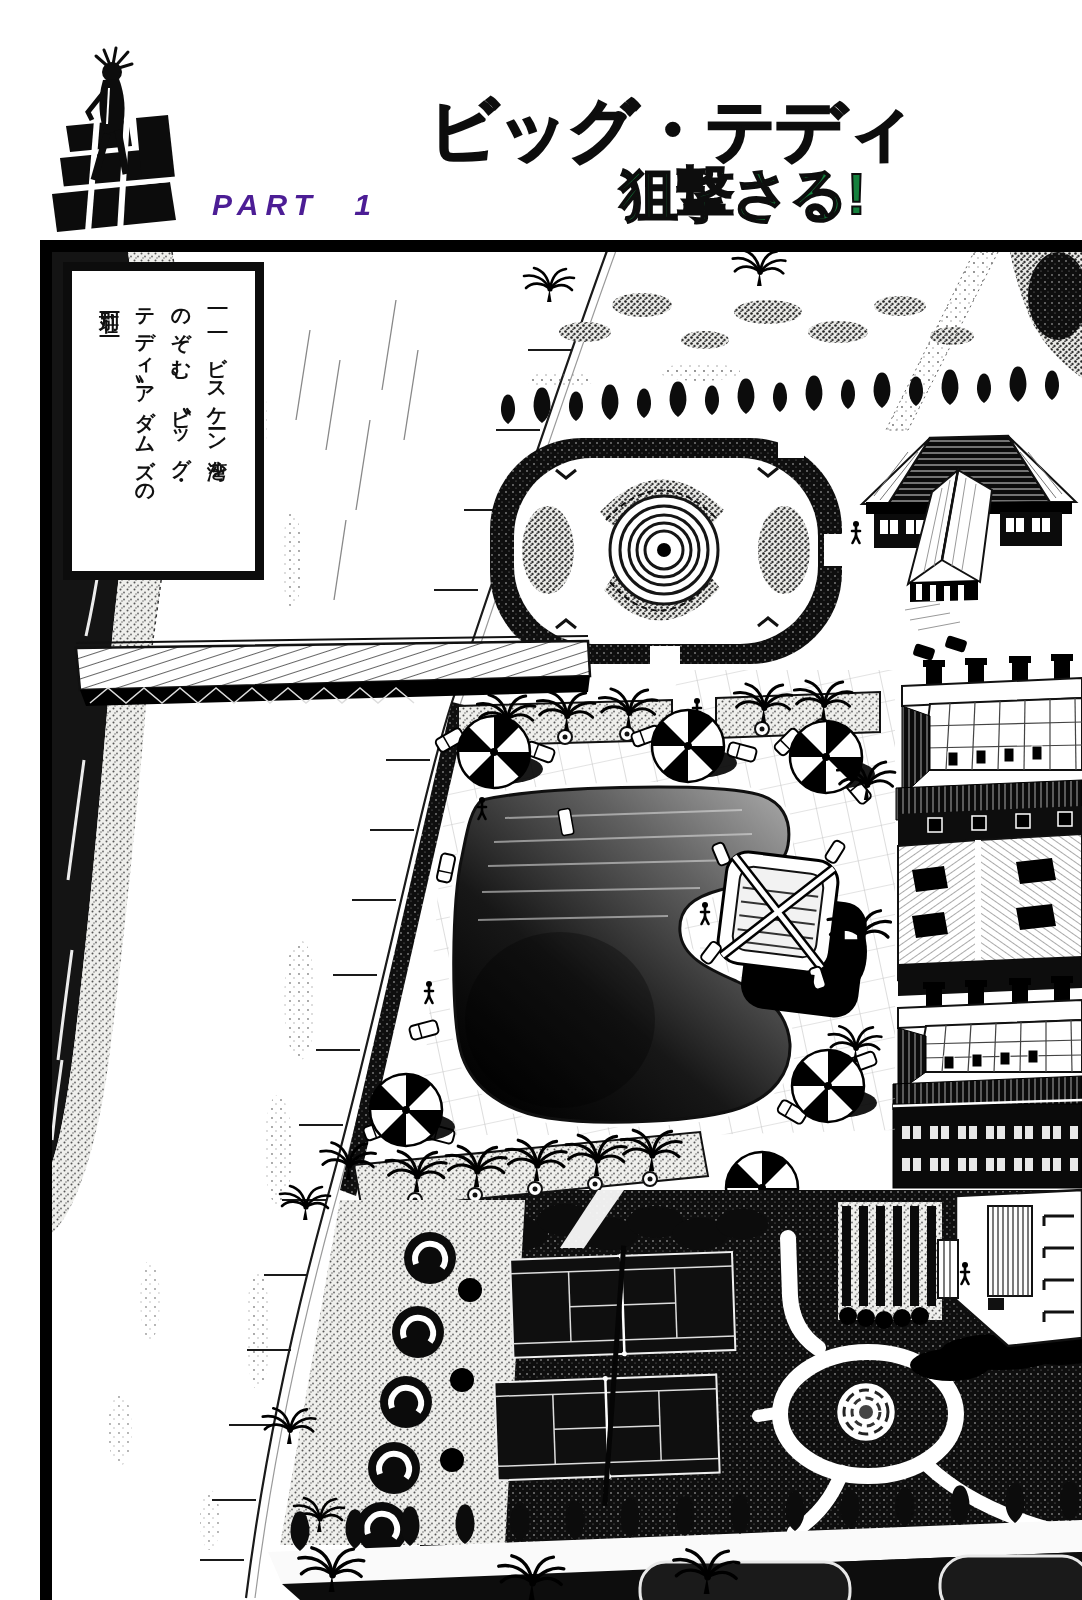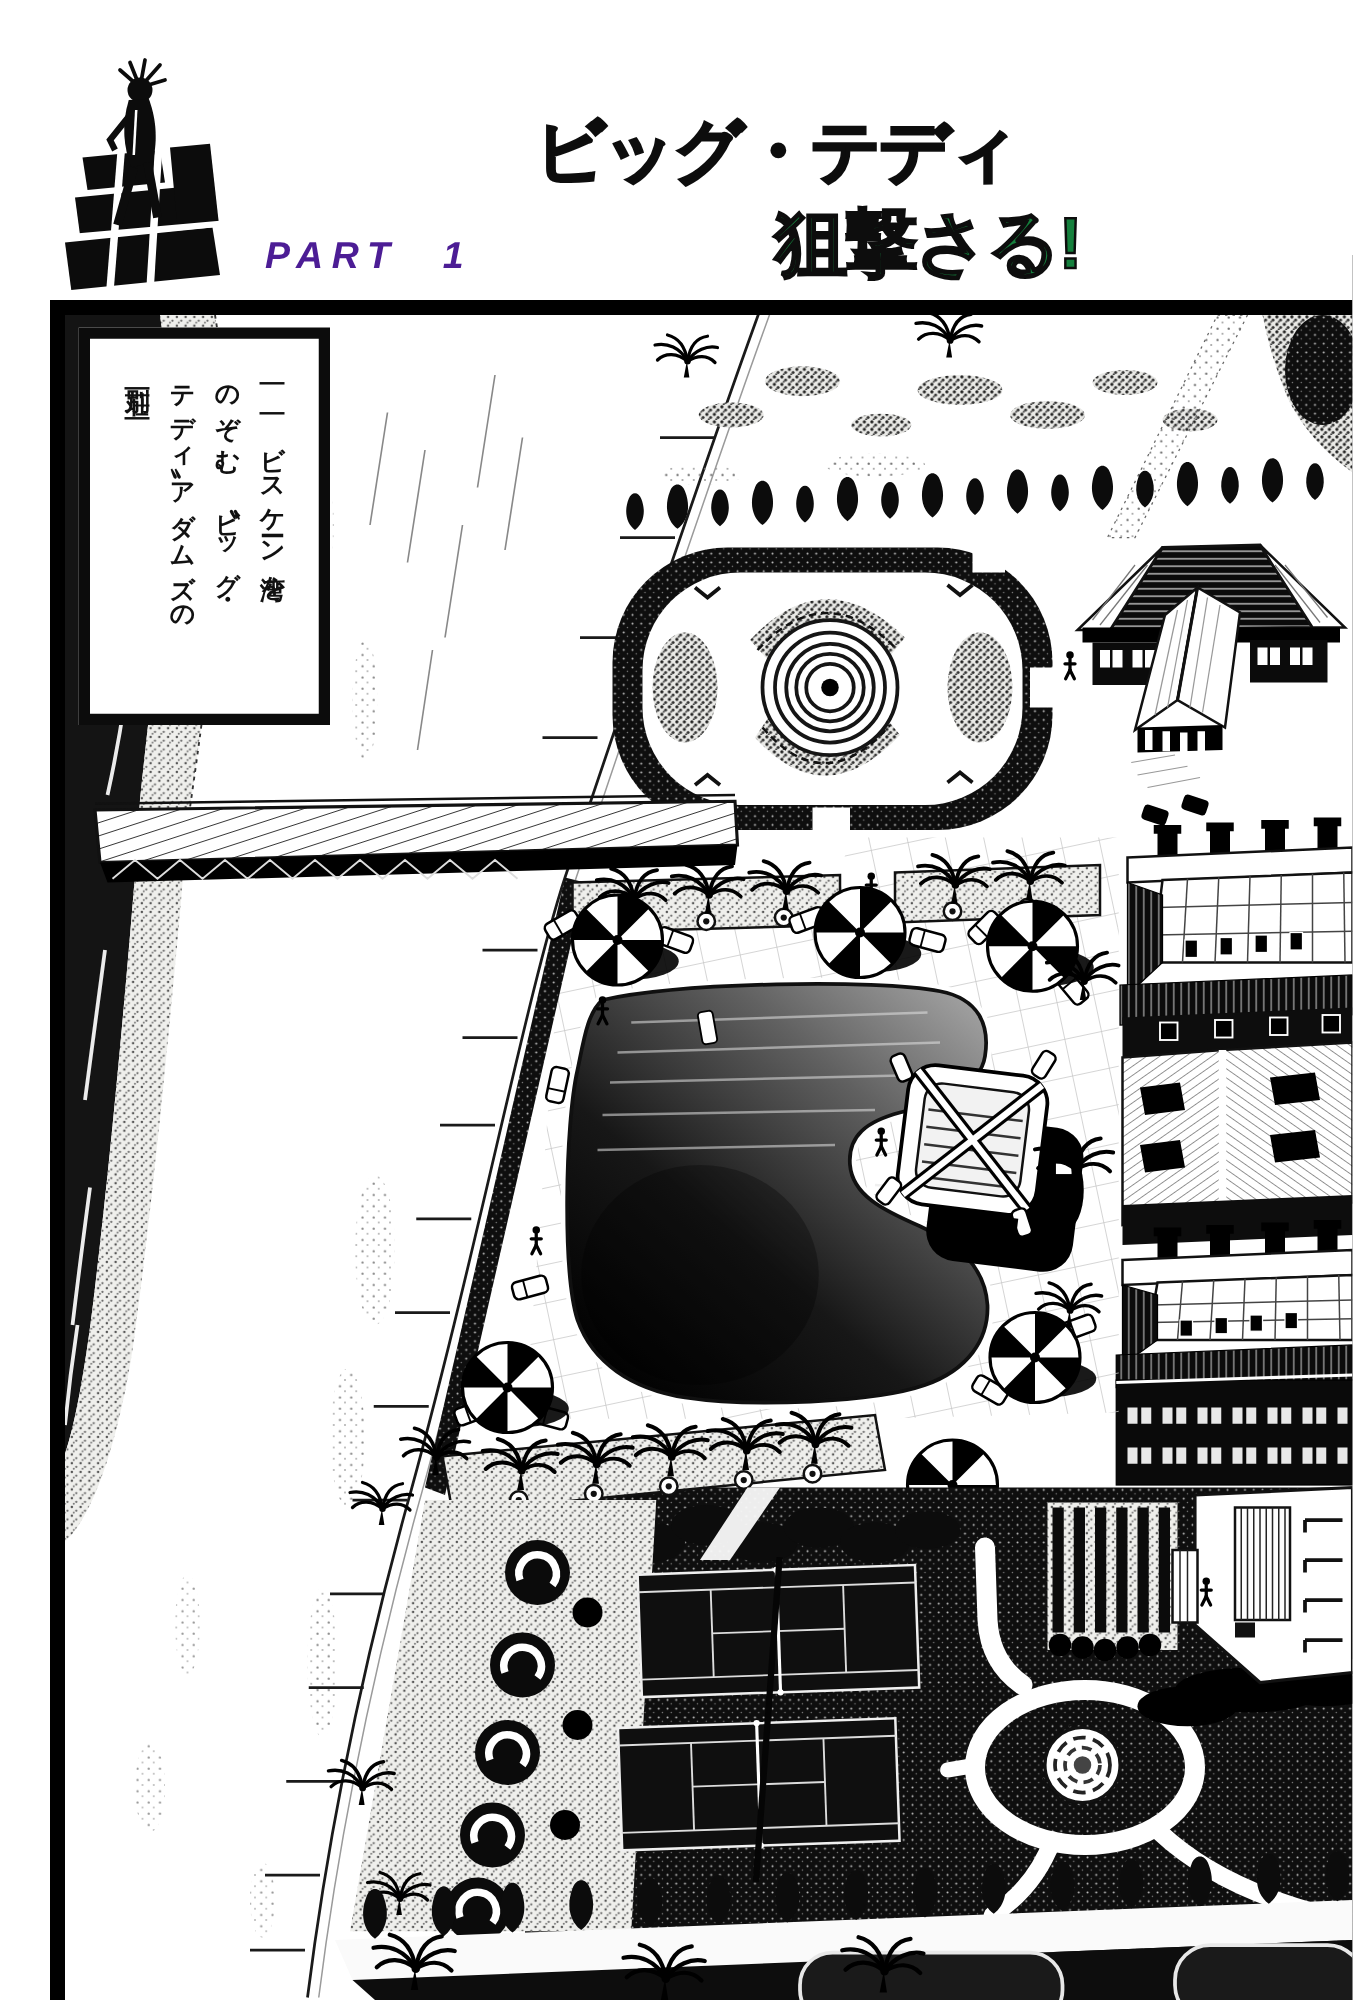--- a/index.html
+++ b/index.html
@@ -1,21 +1,21 @@
 <!DOCTYPE html>
 <html><head>
 <meta charset="utf-8">
 <style>
   html,body{margin:0;padding:0;background:#888;}
   .page{position:relative;width:1082px;height:1600px;background:#ffffff;overflow:hidden;
         font-family:"Liberation Sans","DejaVu Sans",sans-serif;}
   .scene{position:absolute;left:0;top:0;width:1082px;height:1600px;}
   .hdr-part{position:absolute;left:212px;top:188px;font-size:30px;font-weight:700;
             font-style:italic;letter-spacing:7px;word-spacing:20px;color:#4c1d95;}
-  .title1{position:absolute;left:428px;top:84px;font-size:56px;font-weight:900;
+  .title1{position:absolute;left:428px;top:84px;font-size:70px;font-weight:900;
           letter-spacing:-2px;color:#0d0d0d;-webkit-text-stroke:2px #0d0d0d;}
   .title2{position:absolute;left:620px;top:156px;font-size:58px;font-weight:700;
           letter-spacing:-2px;color:#15803d;-webkit-text-stroke:2px #0d0d0d;}
   .caption-box{position:absolute;left:63px;top:262px;width:201px;height:318px;
                box-sizing:border-box;background:#fff;border:9px solid #0c0c0c;
                display:flex;justify-content:center;}
   .caption-text{writing-mode:vertical-rl;text-orientation:upright;white-space:pre-line;
                 margin-top:24px;font-size:20px;font-weight:600;line-height:1.8;
                 letter-spacing:2px;color:#111;}
 </style>

